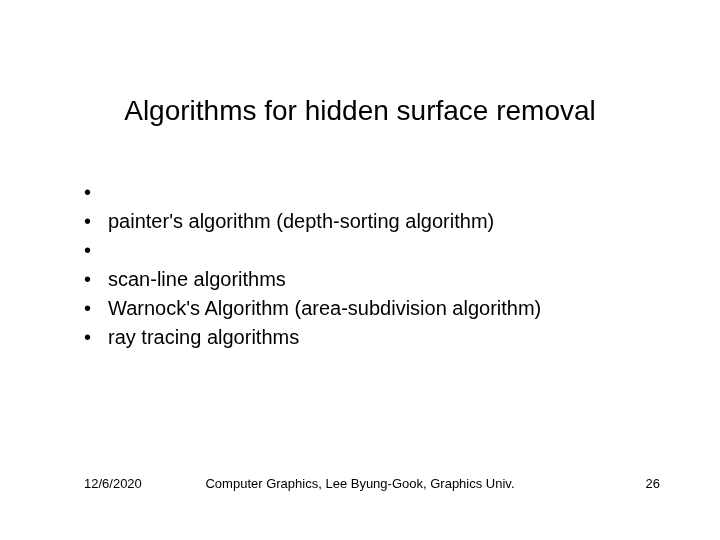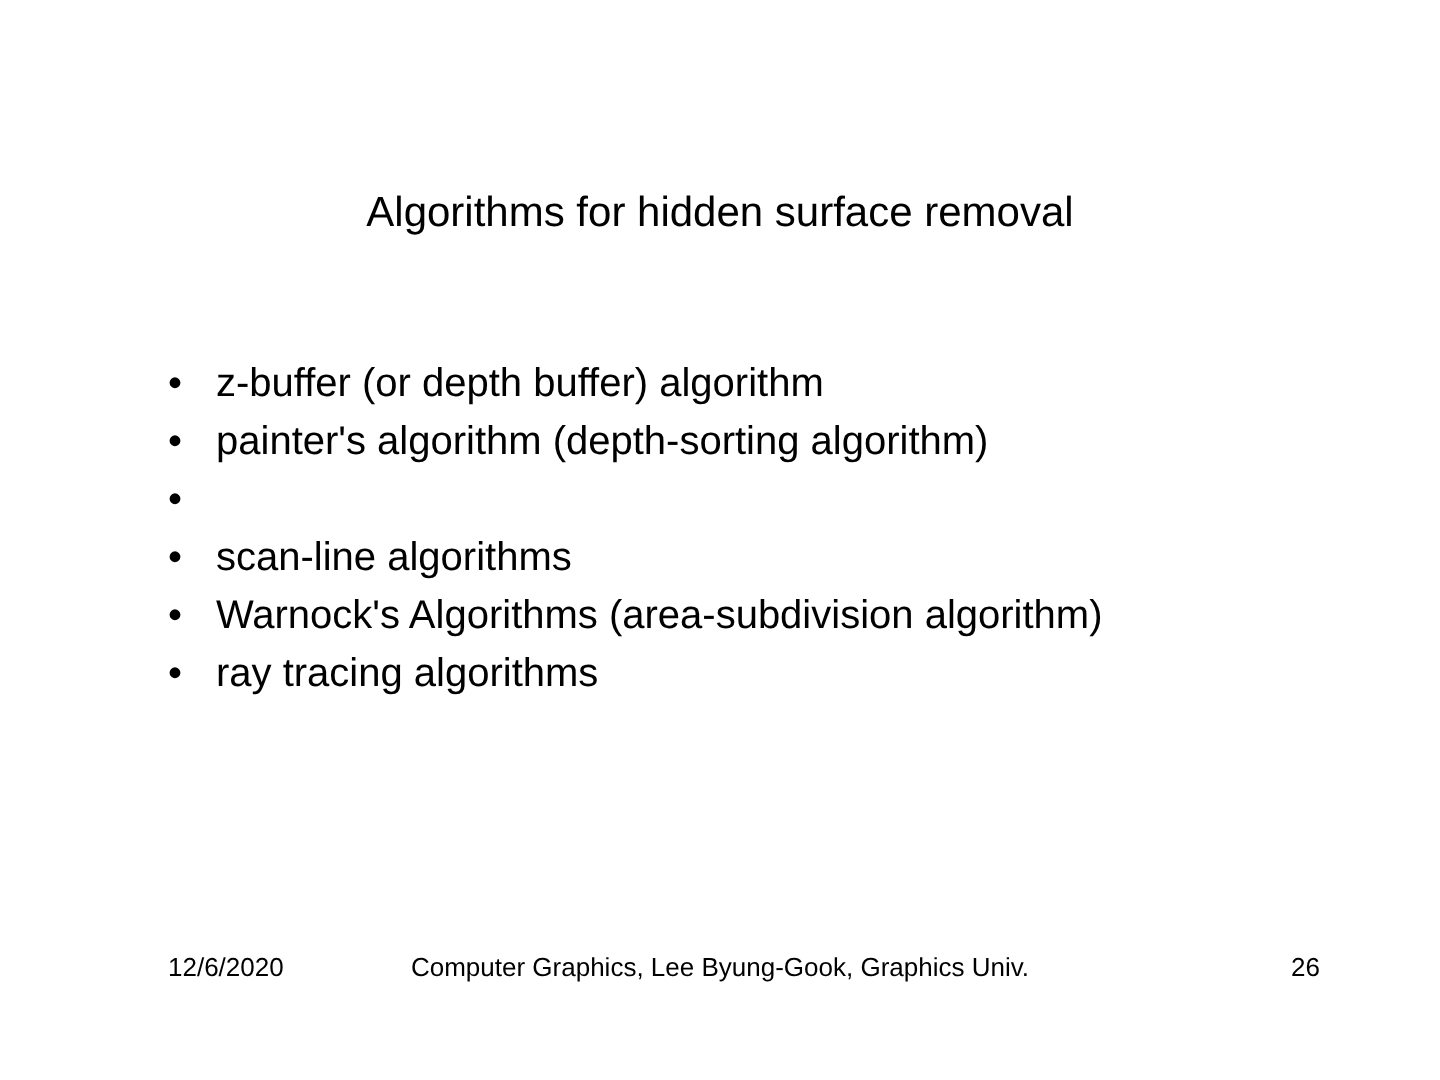--- a/index.html
+++ b/index.html
@@ -15,21 +15,21 @@
     height: 540px;
     position: relative;
     padding: 0;
   }
   .title {
     position: absolute;
     top: 95px;
     left: 0;
     width: 100%;
     text-align: center;
-    font-size: 21px;
+    font-size: 28px;
     font-weight: 400;
   }
   .bullets {
     position: absolute;
     top: 178px;
     left: 84px;
     font-size: 20px;
     line-height: 1.45;
     list-style: none;
   }
@@ -67,36 +67,35 @@
 </head>
 <body>
 
 <div class="slide">
 
   <h1 class="title">Algorithms for hidden surface removal</h1>
 
   <ul class="bullets">
     <li>
       <span class="bullet-dot">•</span>
-      <span>z-buffer (or depth buffer) algorithm</span>
     </li>
     <li>
       <span class="bullet-dot">•</span>
       <span>painter's algorithm (depth-sorting algorithm)</span>
     </li>
     <li>
       <span class="bullet-dot">•</span>
     </li>
     <li>
       <span class="bullet-dot">•</span>
       <span>scan-line algorithms</span>
     </li>
     <li>
       <span class="bullet-dot">•</span>
-      <span>Warnock's Algorithms (area-subdivision algorithm)</span>
+      <span>Warnock's Algorithm (area-subdivision algorithm)</span>
     </li>
     <li>
       <span class="bullet-dot">•</span>
       <span>ray tracing algorithms</span>
     </li>
   </ul>
 
   <div class="footer">
     <span class="footer-date">12/6/2020</span>
     <span class="footer-center">Computer Graphics, Lee Byung-Gook, Graphics Univ.</span>

